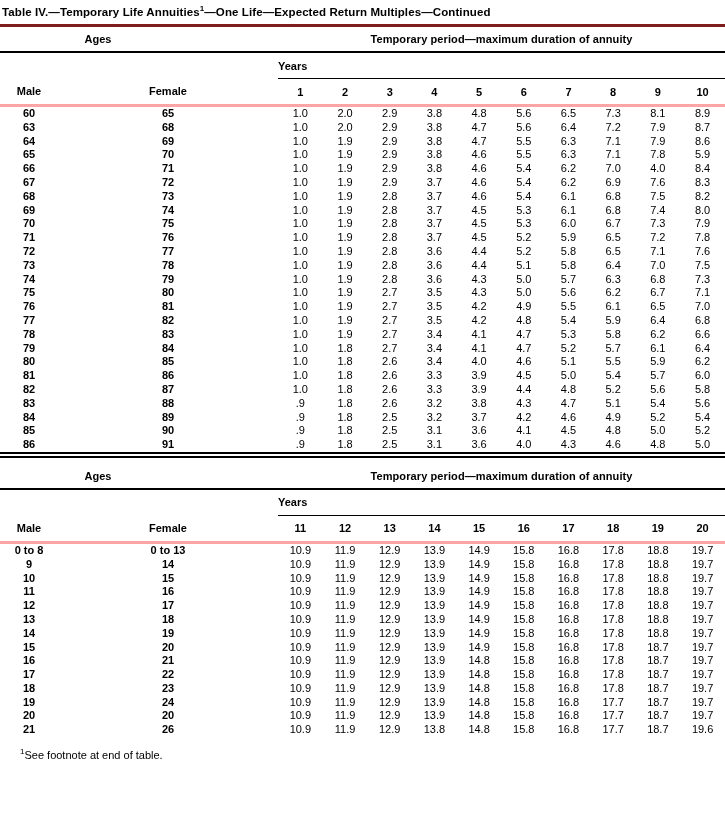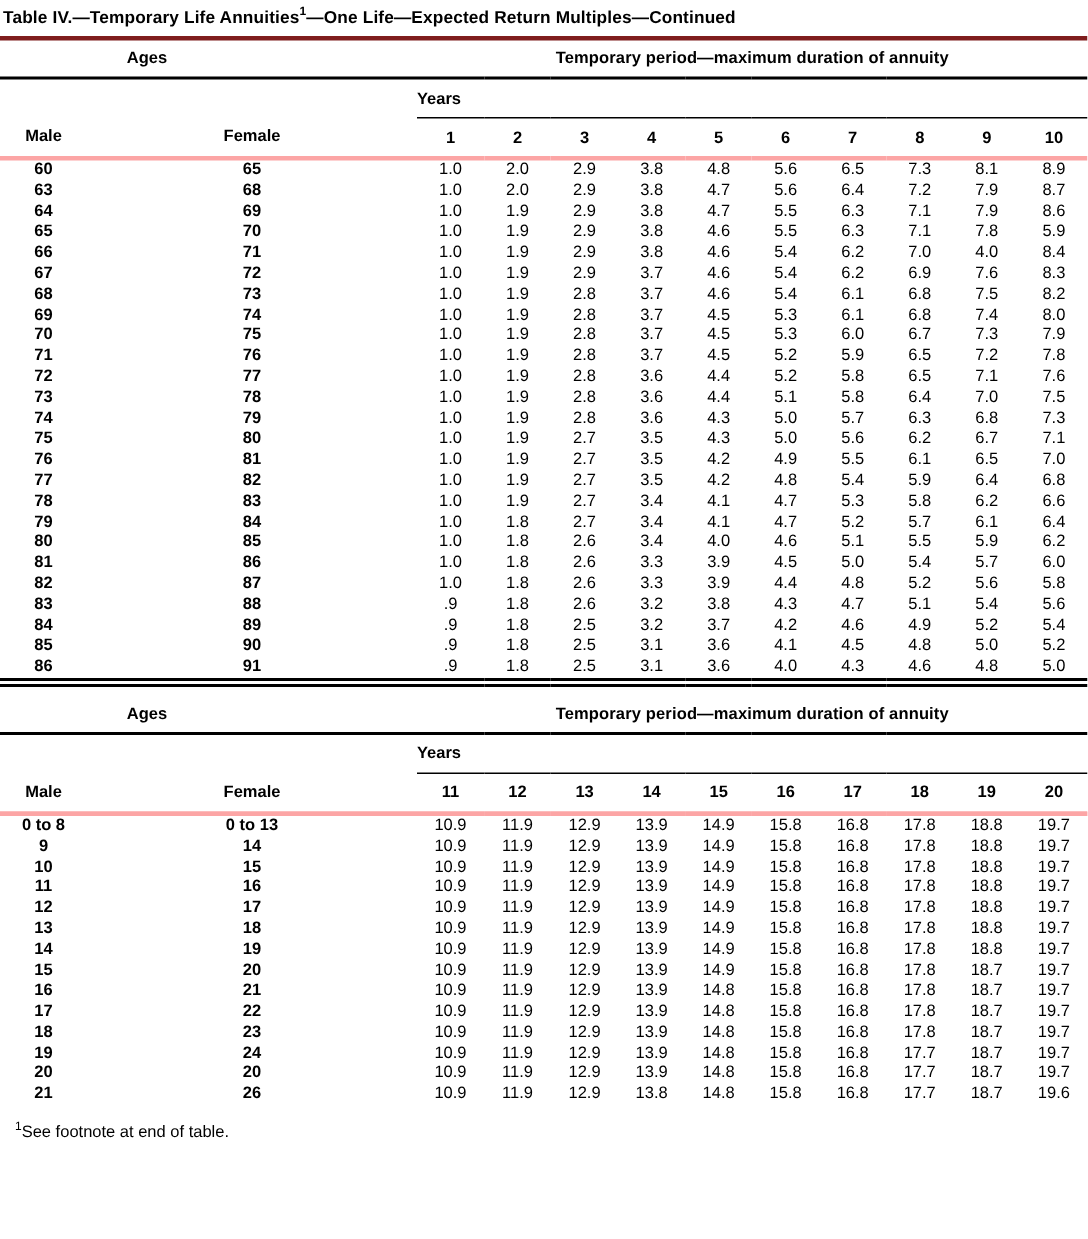--- a/index.html
+++ b/index.html
@@ -60,21 +60,21 @@
     vertical-align: middle;
   }
   td.age { font-weight: bold; }
 
   table.section-1 { border-bottom: 6px double #000; }
   table.section-2 { margin-top: 6px; }
 
   .footnote {
     font-size: 11px;
     margin-top: 12px;
-    padding-left: 10px;
+    padding-left: 20px;
   }
   .footnote sup { font-size: 8px; line-height: 0; }
 </style>
 </head>
 <body>
 
 <div class="page">
 
   <div class="title"><span>Table IV.—Temporary Life Annuities</span><sup>1</sup><span>—One Life—Expected Return Multiples—Continued</span></div>
 

